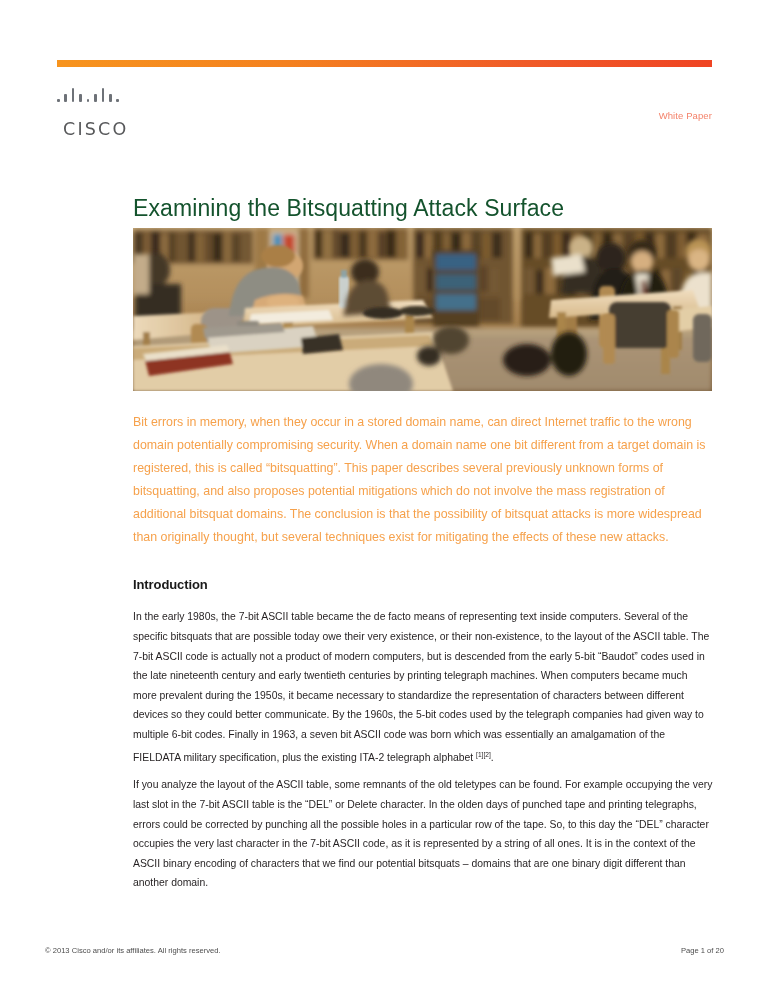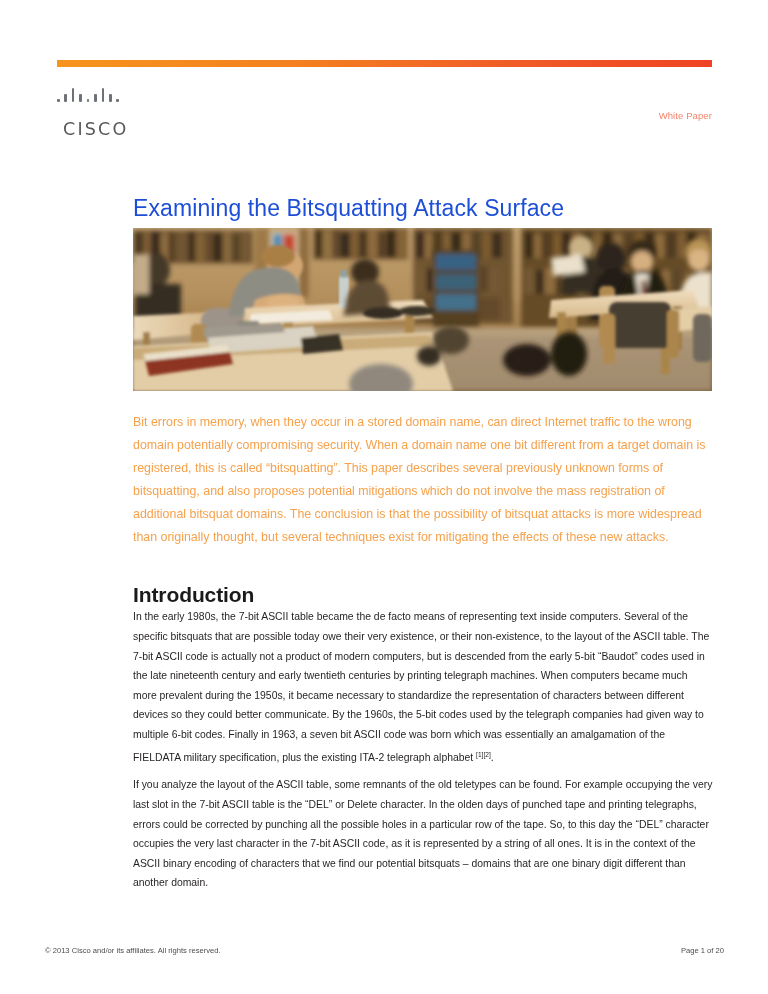--- a/index.html
+++ b/index.html
@@ -71,21 +71,21 @@
     margin-left: 33px;
   }
 
   .doc-title {
     position: absolute;
     left: 133px;
     top: 180px;
     width: 590px;
     font-size: 23px;
     font-weight: 400;
-    color: #1d4ed8;
+    color: #14532d;
     letter-spacing: 0.1px;
     line-height: 1.2;
   }
 
   .hero-photo {
     position: absolute;
     left: 133px;
     top: 228px;
     width: 579px;
     height: 163px;
@@ -101,21 +101,21 @@
     width: 583px;
     font-size: 12.4px;
     line-height: 23px;
     color: #F6A14B;
   }
 
   .section-head {
     position: absolute;
     left: 133px;
     top: 566px;
-    font-size: 21px;
+    font-size: 13px;
     font-weight: bold;
     color: #1A1A1A;
     letter-spacing: -0.1px;
   }
 
   .body-text {
     position: absolute;
     left: 133px;
     width: 581px;
     font-size: 10.4px;

